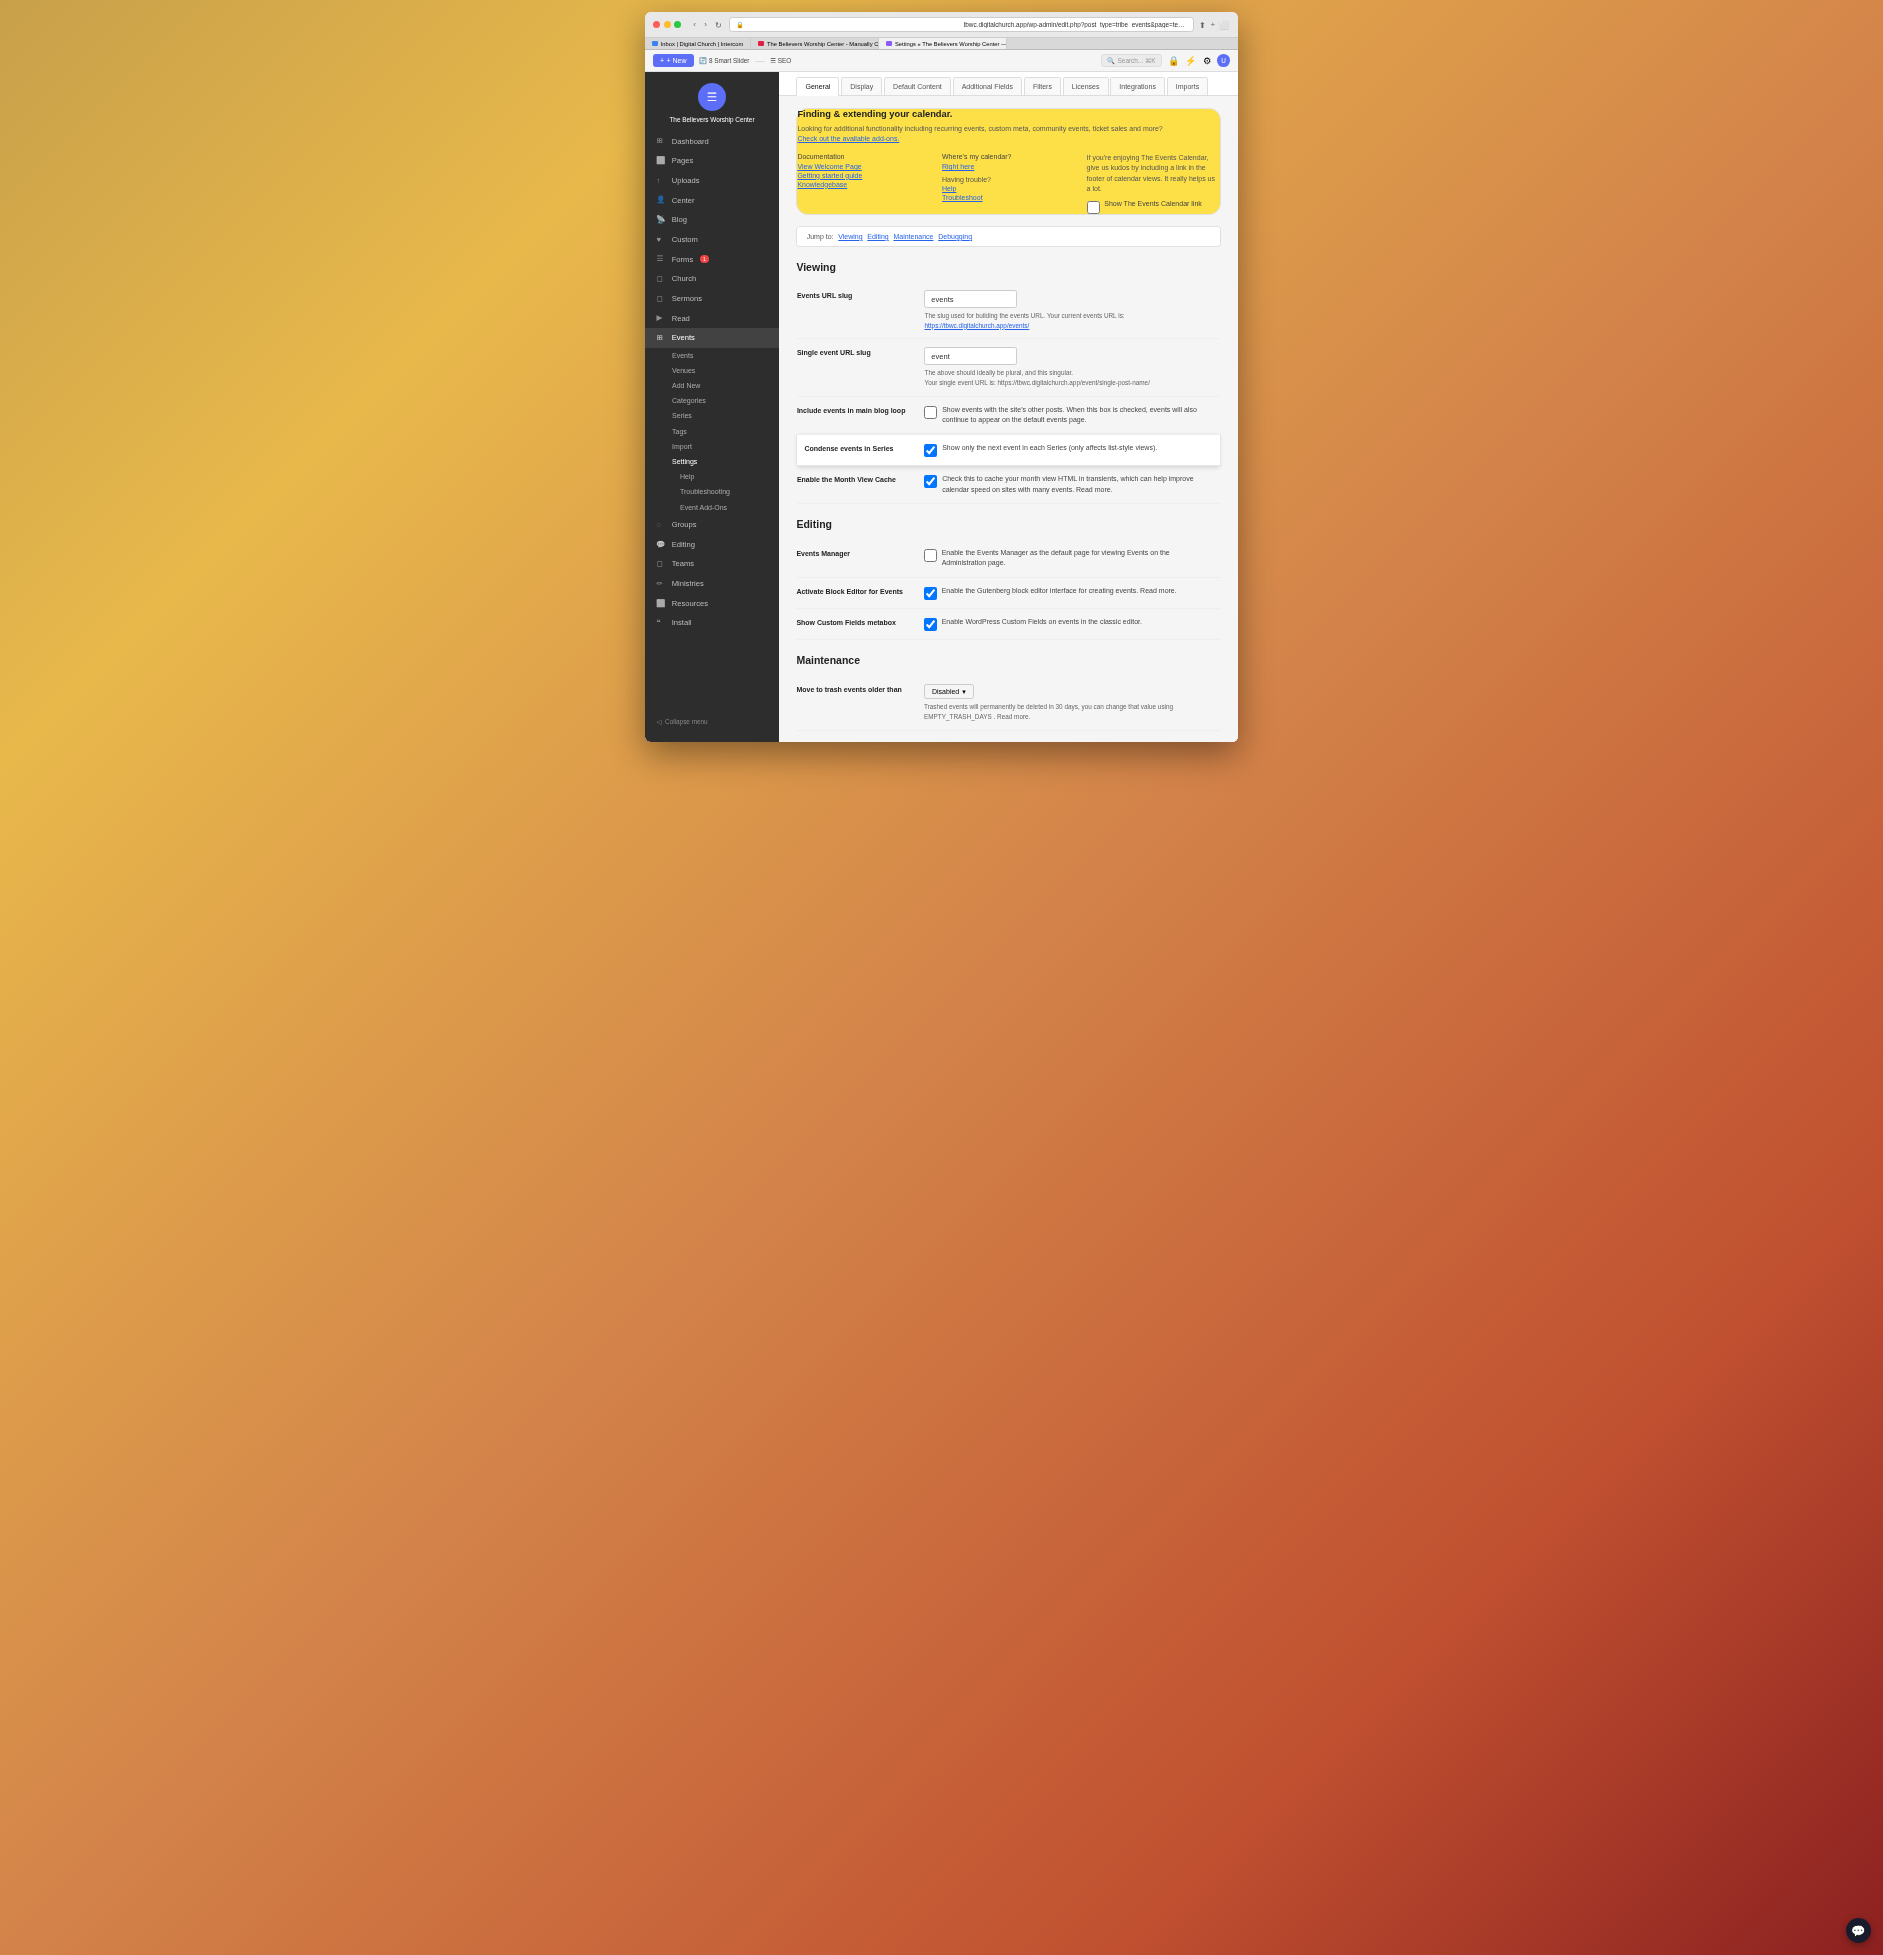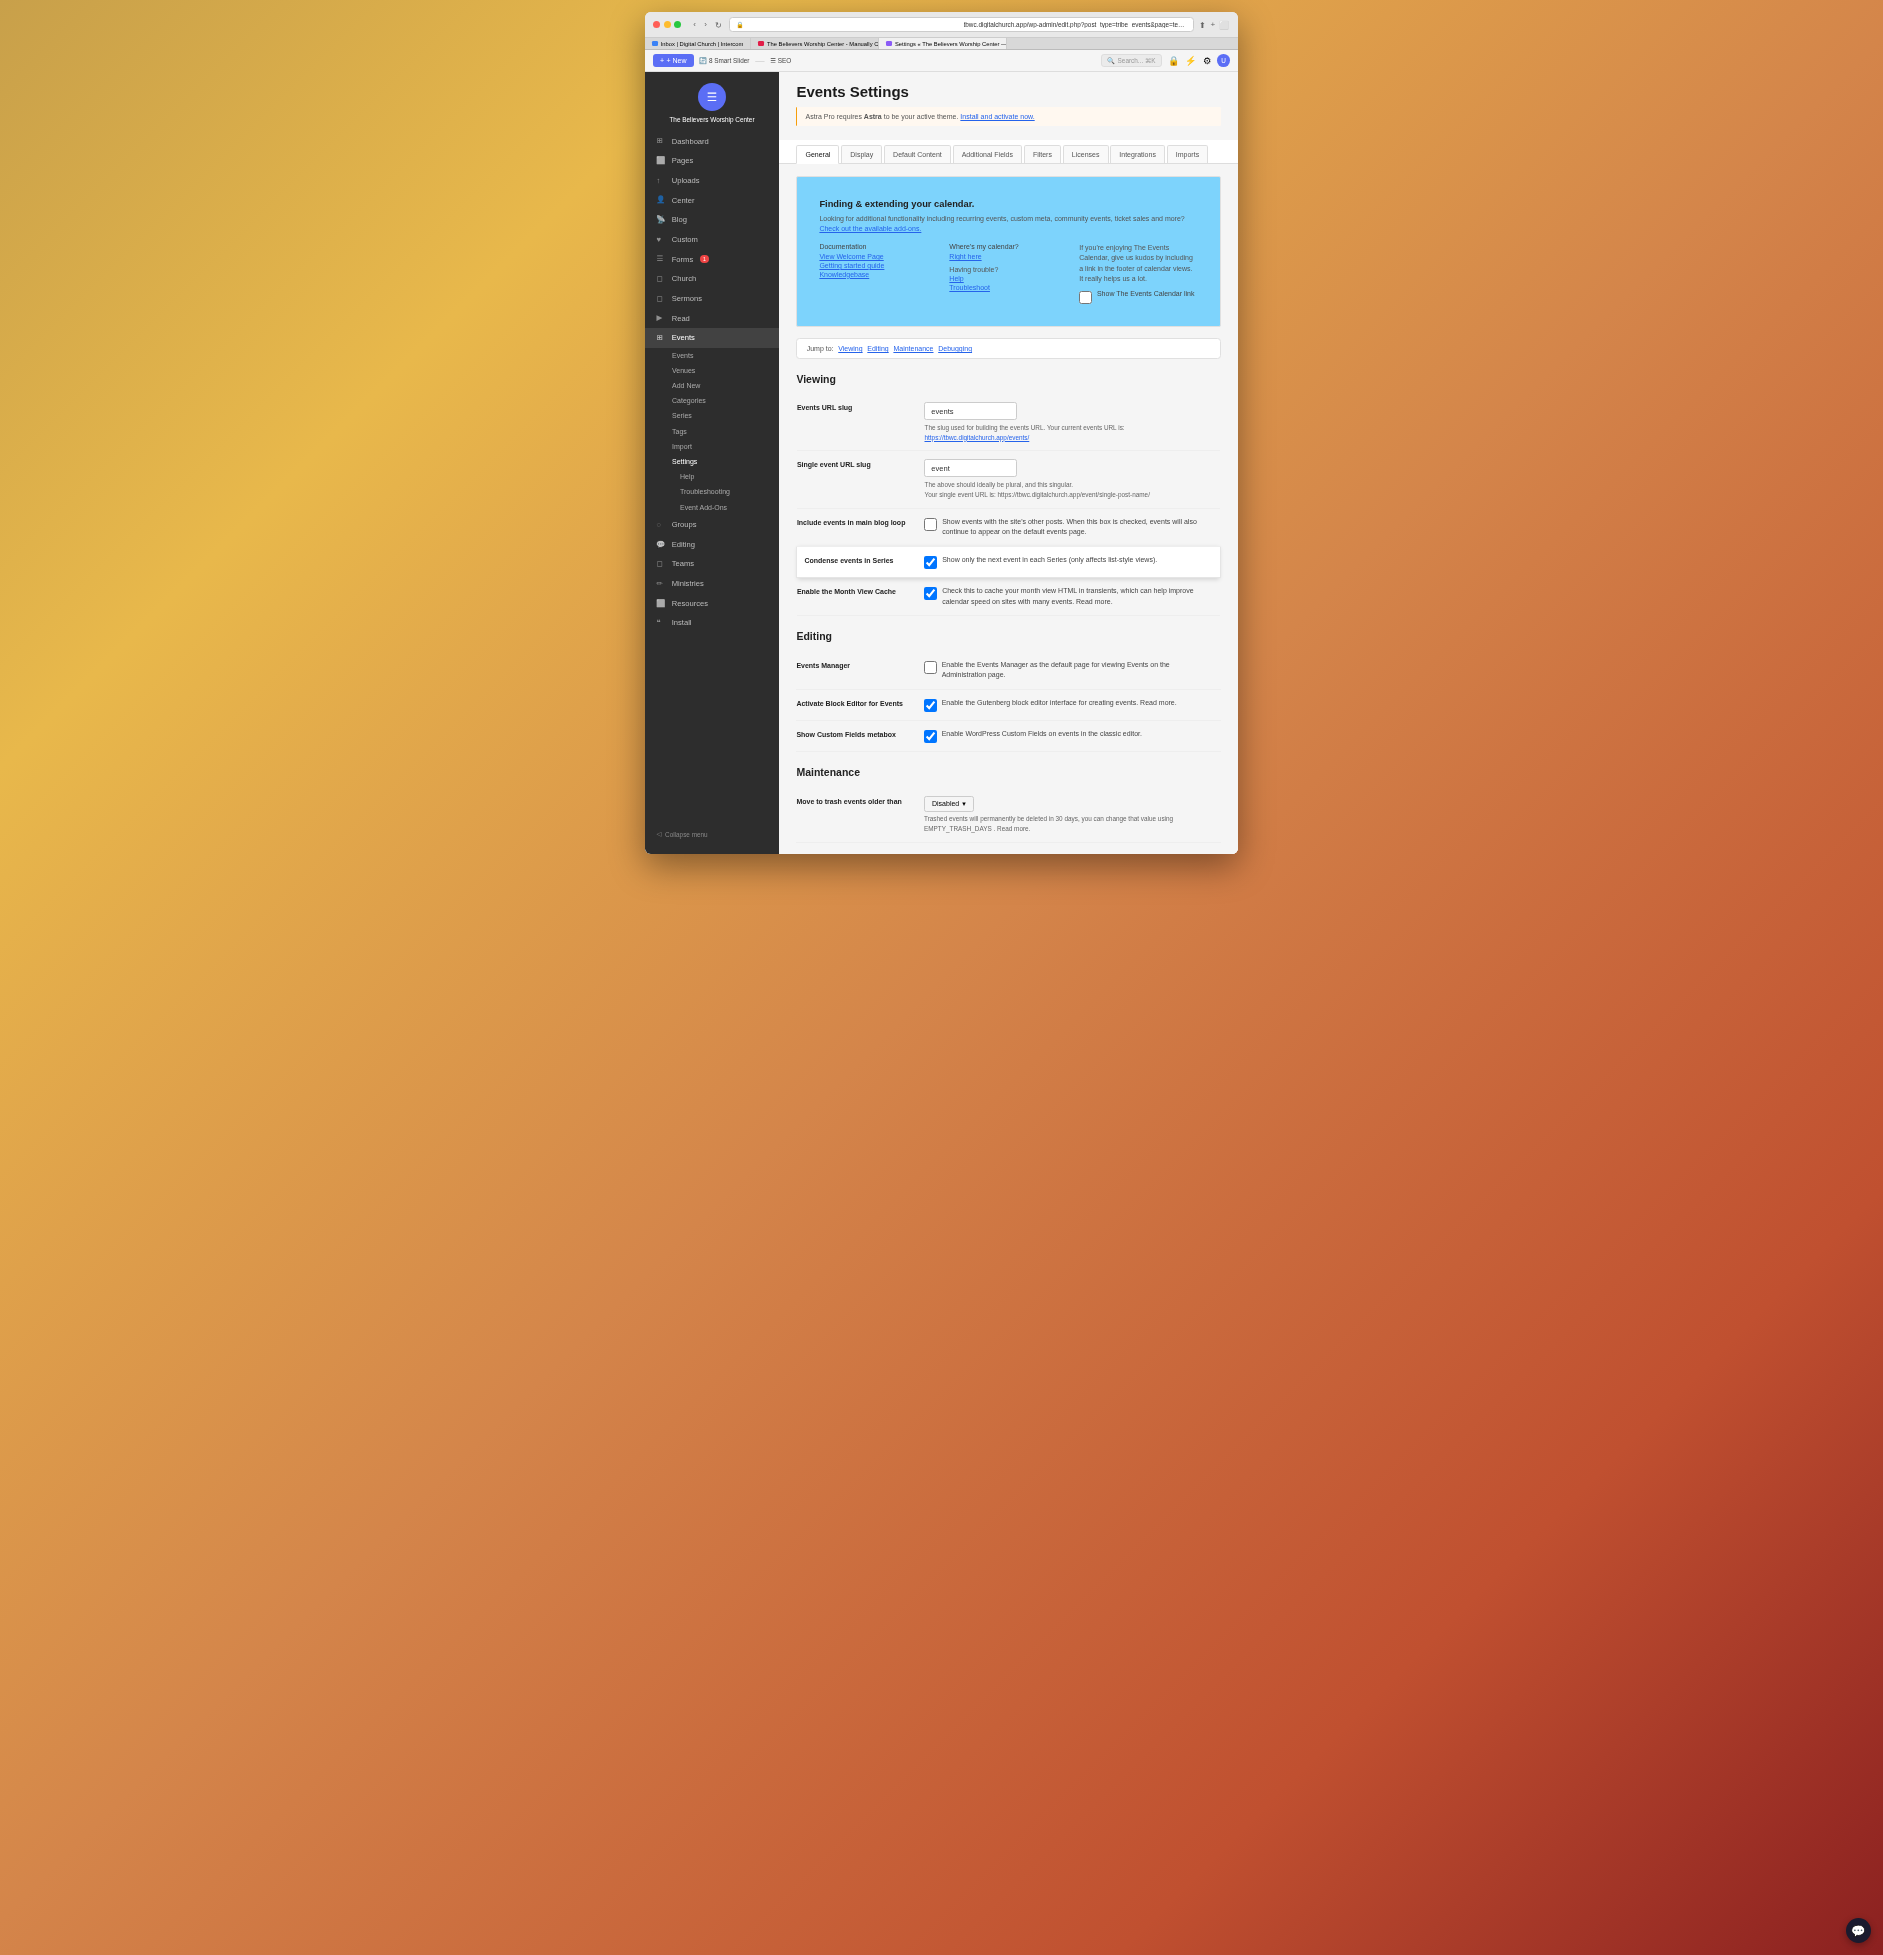--- a/index.html
+++ b/index.html
@@ -268,24 +268,24 @@
       font-weight: 500;
       border-bottom: 0.6px solid white;
       margin-bottom: -0.6px;
     }
     
     .content-area {
       padding: 11.6px 17.4px;
     }
     
     .card {
-      background: #7dd3fc;
+      background: #fde047;
       border: 0.6px solid #e0e0e0;
-      border-radius: 2px;
-      padding: 22px;
+      border-radius: 12px;
+      padding: 0;
       margin-bottom: 11.6px;
     }
     .card-title {
       font-size: 9.3px;
       font-weight: 600;
       color: #222;
       margin-bottom: 4.7px;
     }
     .card-desc {
       font-size: 7px;
@@ -571,27 +571,20 @@
         </div>
       </div>
 
       <div class="collapse-menu">
         <span>◁</span>
         <span>Collapse menu</span>
       </div>
     </nav>
 
     <main class="main-content">
-      <div class="page-header">
-        <h1 class="page-title">Events Settings</h1>
-
-        <div class="notice-bar">
-          <span>Astra Pro requires </span><strong>Astra</strong><span> to be your active theme. </span><a>Install and activate now.</a>
-        </div>
-      </div>
 
       <div class="settings-tabs">
         <div class="settings-tab active">General</div>
         <div class="settings-tab">Display</div>
         <div class="settings-tab">Default Content</div>
         <div class="settings-tab">Additional Fields</div>
         <div class="settings-tab">Filters</div>
         <div class="settings-tab">Licenses</div>
         <div class="settings-tab">Integrations</div>
         <div class="settings-tab">Imports</div>

